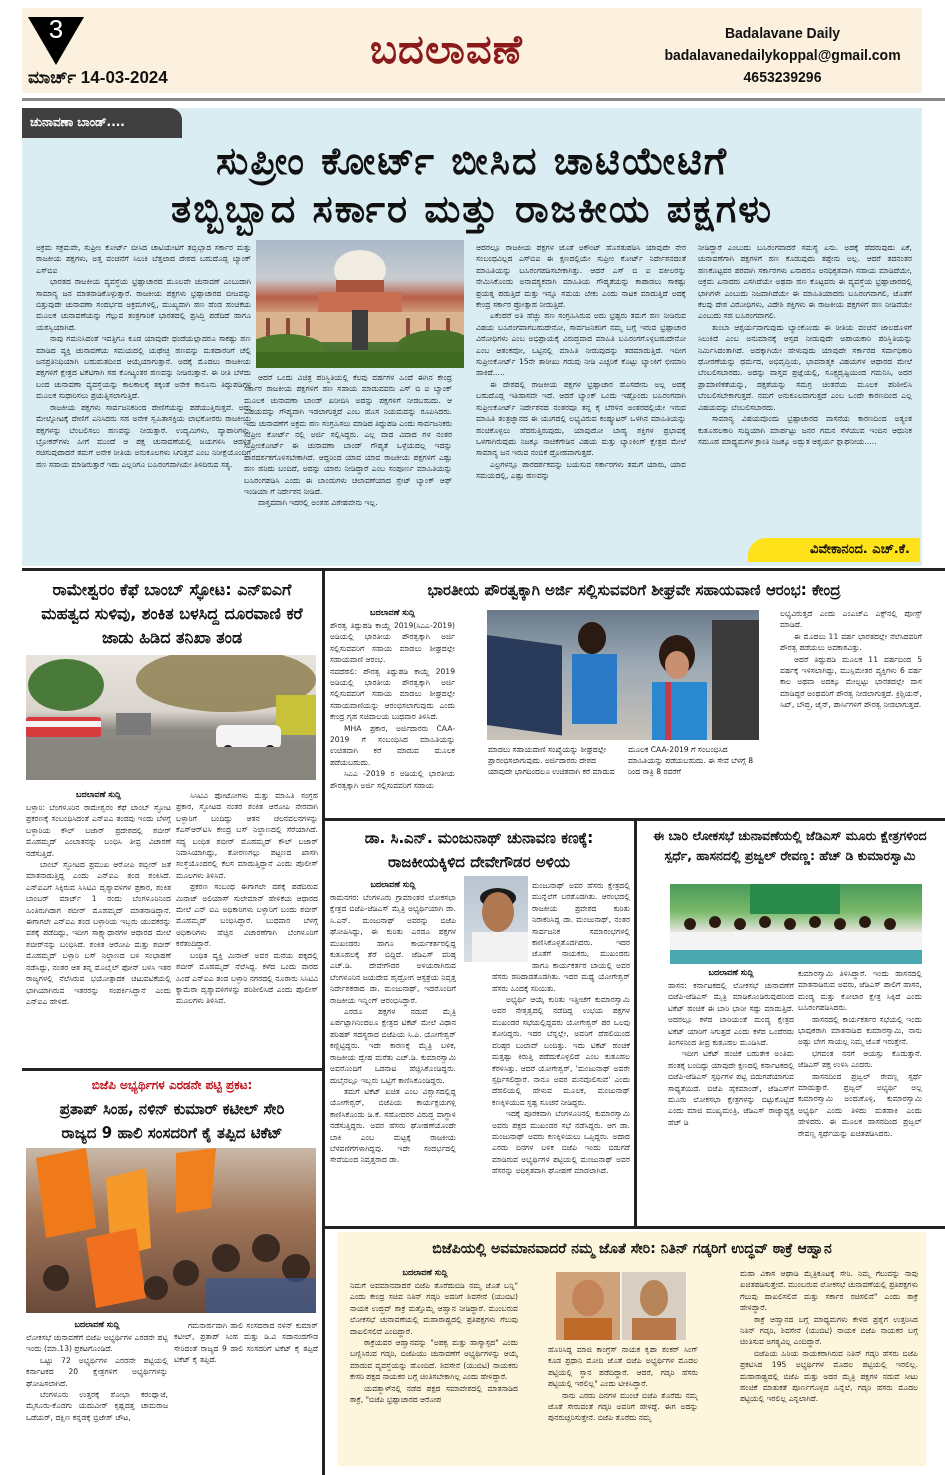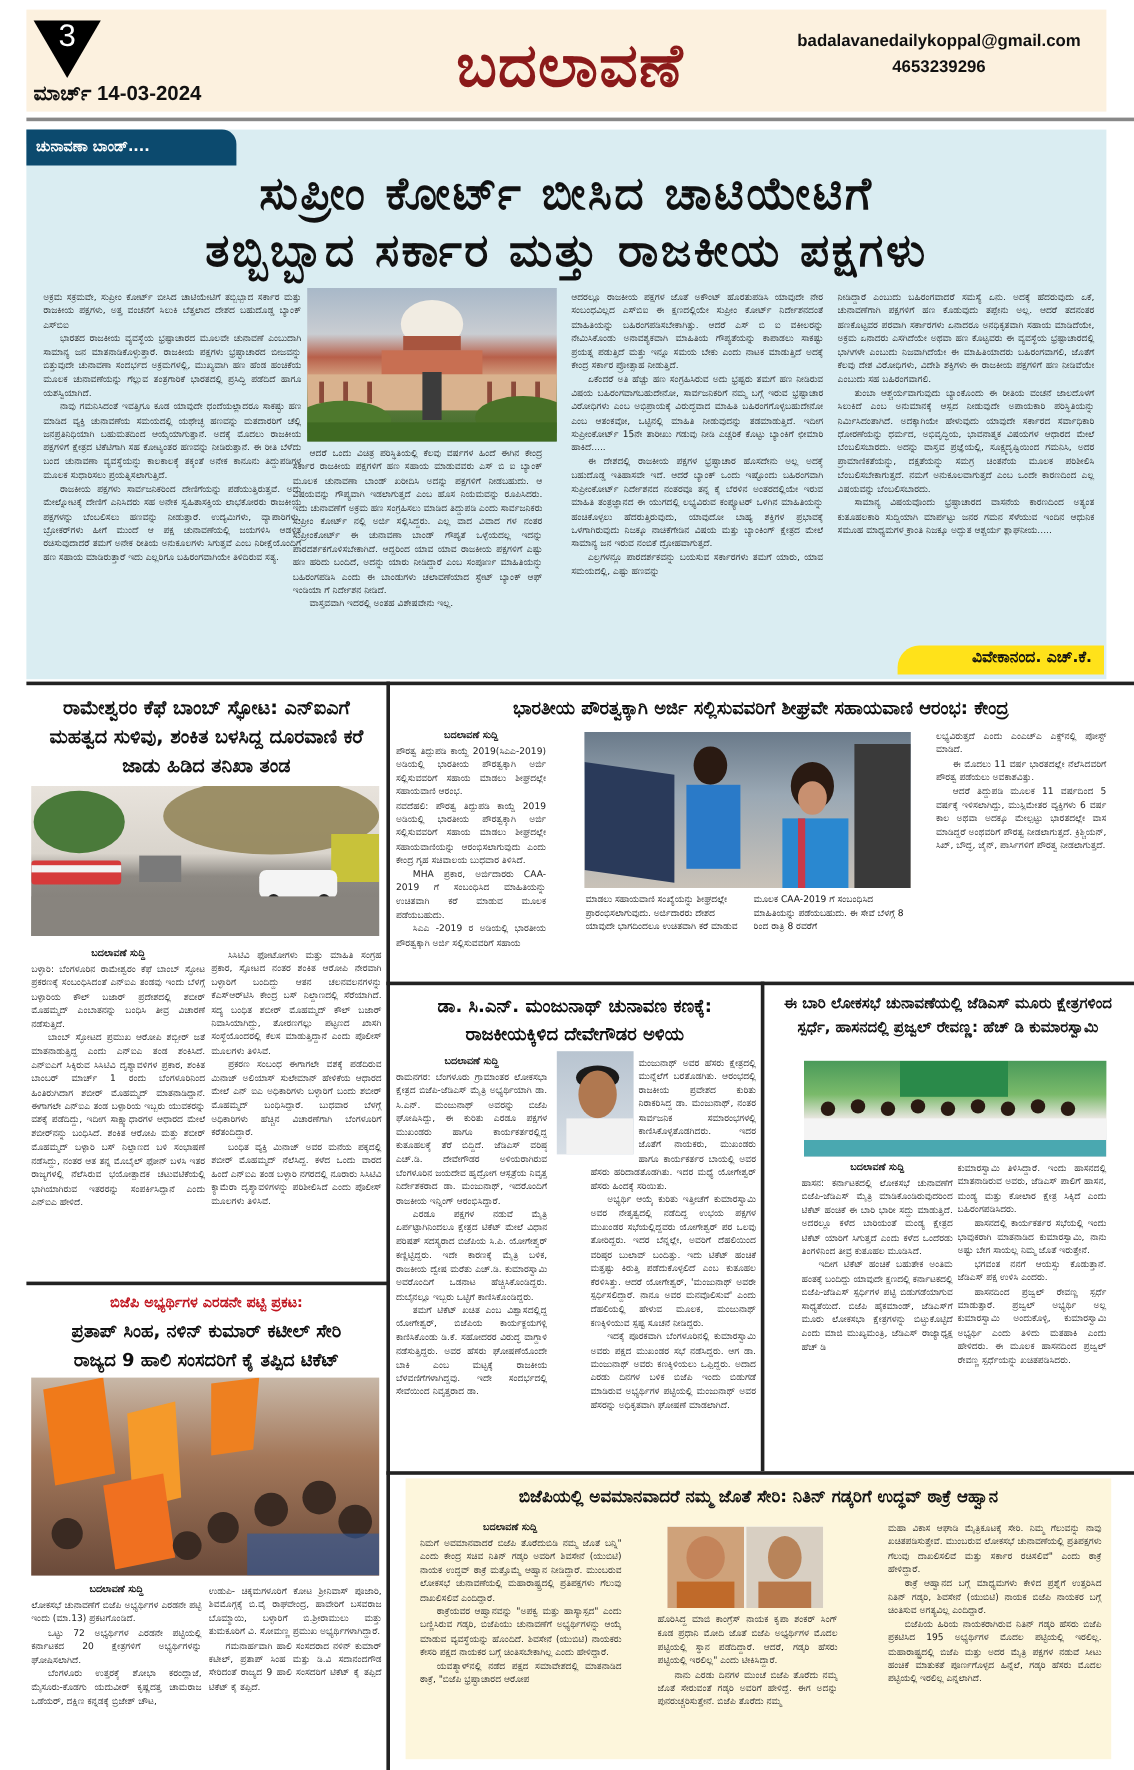--- a/index.html
+++ b/index.html
@@ -3,26 +3,26 @@
 <meta charset="utf-8">
 <style>
   *{box-sizing:border-box;margin:0;padding:0}
   body{width:945px;height:1475px;background:#fff;font-family:"DejaVu Sans",sans-serif;color:#111;position:relative;overflow:hidden}
   .abs{position:absolute}
   
   #masthead{left:22px;top:8px;width:900px;height:85px;background:#fcf1df}
   #page-num-tri{left:28px;top:17px;width:0;height:0;border-left:28px solid transparent;border-right:28px solid transparent;border-top:48px solid #000}
   #page-num{left:28px;top:14px;width:56px;text-align:center;color:#fff;font-size:26px;font-family:"Liberation Sans",sans-serif}
   #issue-date{left:28px;top:68px;font-size:17px;font-weight:bold;font-family:"Liberation Sans",sans-serif}
-  #logo{left:370px;top:26px;width:210px;text-align:center;font-size:50px;font-weight:bold;color:#8b1a1a;font-family:"DejaVu Sans",sans-serif;letter-spacing:1px}
+  #logo{left:370px;top:26px;width:210px;font-size:40px;font-weight:bold;color:#8b1a1a;font-family:"DejaVu Sans",sans-serif;letter-spacing:1px}
   #contact{left:650px;top:22px;width:265px;text-align:center;font-family:"Liberation Sans",sans-serif;font-size:14px;font-weight:bold;line-height:22px}
   #rule{left:22px;top:98px;width:923px;height:3px;background:#888}
   
   #main-story{left:22px;top:108px;width:900px;height:458px;background:#daedf2}
-  #tag{left:22px;top:108px;width:175px;height:30px;background:#0c4a6e;color:#fff;font-size:12px;font-weight:bold;padding:7px 8px;border-radius:0 12px 0 0}
+  #tag{left:22px;top:108px;width:160px;height:30px;background:#404040;color:#fff;font-size:12px;font-weight:bold;padding:7px 8px;border-radius:0 12px 0 0}
   .headline-big{left:22px;width:900px;text-align:center;font-weight:bold;font-size:38px;line-height:46px;color:#111;letter-spacing:2px}
   .body{font-size:7.6px;line-height:11.4px;color:#222;text-align:justify;overflow:hidden}
   .body p{text-indent:14px}
   .photo{overflow:hidden}
   #byline-box{left:748px;top:538px;width:172px;height:24px;background:#ffe21a;border-radius:18px 0 0 0;font-size:13px;font-weight:bold;text-align:right;padding:3px 10px}
   
   .hline{height:3px;background:#222}
   .vline{width:3px;background:#222}
   .sec-title{text-align:center;font-weight:bold;color:#111}
   .dateline{font-size:8px;font-weight:bold;text-align:center}
@@ -30,20 +30,21 @@
 </style>
 </head>
 <body>
 
 <div id="masthead" class="abs"></div>
 <div id="page-num-tri" class="abs"></div>
 <div id="page-num" class="abs">3</div>
 <div id="issue-date" class="abs">ಮಾರ್ಚ್ 14-03-2024</div>
 <div id="logo" class="abs">ಬದಲಾವಣೆ</div>
 <div id="contact" class="abs">
+  <div>Badalavane Daily</div>
   <div>badalavanedailykoppal@gmail.com</div>
   <div>4653239296</div>
 </div>
 <div id="rule" class="abs"></div>
 
 <div id="main-story" class="abs"></div>
 <div id="tag" class="abs">ಚುನಾವಣಾ ಬಾಂಡ್....</div>
 <div class="abs headline-big" style="top:138px">ಸುಪ್ರೀಂ ಕೋರ್ಟ್ ಬೀಸಿದ ಚಾಟಿಯೇಟಿಗೆ</div>
 <div class="abs headline-big" style="top:186px">ತಬ್ಬಿಬ್ಬಾದ ಸರ್ಕಾರ ಮತ್ತು ರಾಜಕೀಯ ಪಕ್ಷಗಳು</div>
 
@@ -147,21 +148,20 @@
     <rect x="180" y="130" width="110" height="35" fill="#2d5aa0" opacity="0.6"></rect>
   </svg>
 </div>
 <div class="abs dateline" style="left:26px;top:1320px;width:142px">ಬದಲಾವಣೆ ಸುದ್ದಿ</div>
 <div class="abs body" style="left:26px;top:1332px;width:142px;height:120px">
   <p style="text-indent:0">ಲೋಕಸಭೆ ಚುನಾವಣೆಗೆ ಬಿಜೆಪಿ ಅಭ್ಯರ್ಥಿಗಳ ಎರಡನೇ ಪಟ್ಟಿ ಇಂದು (ಮಾ.13) ಪ್ರಕಟಗೊಂಡಿದೆ.</p>
   <p>ಒಟ್ಟು 72 ಅಭ್ಯರ್ಥಿಗಳ ಎರಡನೇ ಪಟ್ಟಿಯಲ್ಲಿ ಕರ್ನಾಟಕದ 20 ಕ್ಷೇತ್ರಗಳಿಗೆ ಅಭ್ಯರ್ಥಿಗಳನ್ನು ಘೋಷಿಸಲಾಗಿದೆ.</p>
   <p>ಬೆಂಗಳೂರು ಉತ್ತರಕ್ಕೆ ಶೋಭಾ ಕರಂದ್ಲಾಜೆ, ಮೈಸೂರು-ಕೊಡಗು ಯದುವೀರ್ ಕೃಷ್ಣದತ್ತ ಚಾಮರಾಜ ಒಡೆಯರ್, ದಕ್ಷಿಣ ಕನ್ನಡಕ್ಕೆ ಬ್ರಿಜೇಶ್ ಚೌಟ,</p>
 </div>
 <div class="abs body" style="left:174px;top:1320px;width:144px;height:132px">
-  <p style="text-indent:0">ಉಡುಪಿ- ಚಿಕ್ಕಮಗಳೂರಿಗೆ ಕೋಟ ಶ್ರೀನಿವಾಸ್ ಪೂಜಾರಿ, ಶಿವಮೊಗ್ಗಕ್ಕೆ ಬಿ.ವೈ ರಾಘವೇಂದ್ರ, ಹಾವೇರಿಗೆ ಬಸವರಾಜ ಬೊಮ್ಮಾಯಿ, ಬಳ್ಳಾರಿಗೆ ಬಿ.ಶ್ರೀರಾಮುಲು ಮತ್ತು ತುಮಕೂರಿಗೆ ವಿ. ಸೋಮಣ್ಣ ಪ್ರಮುಖ ಅಭ್ಯರ್ಥಿಗಳಾಗಿದ್ದಾರೆ.</p>
   <p>ಗಮನಾರ್ಹವಾಗಿ ಹಾಲಿ ಸಂಸದರಾದ ನಳಿನ್ ಕುಮಾರ್ ಕಟೀಲ್, ಪ್ರತಾಪ್ ಸಿಂಹ ಮತ್ತು ಡಿ.ವಿ ಸದಾನಂದಗೌಡ ಸೇರಿದಂತೆ ರಾಜ್ಯದ 9 ಹಾಲಿ ಸಂಸದರಿಗೆ ಟಿಕೆಟ್ ಕೈ ತಪ್ಪಿದೆ ಟಿಕೆಟ್ ಕೈ ತಪ್ಪಿದೆ.</p>
 </div>
 
 <div class="abs sec-title" style="left:328px;top:578px;width:612px;font-size:15px;line-height:24px">ಭಾರತೀಯ ಪೌರತ್ವಕ್ಕಾಗಿ ಅರ್ಜಿ ಸಲ್ಲಿಸುವವರಿಗೆ ಶೀಘ್ರವೇ ಸಹಾಯವಾಣಿ ಆರಂಭ: ಕೇಂದ್ರ</div>
 <div class="abs dateline" style="left:330px;top:608px;width:125px">ಬದಲಾವಣೆ ಸುದ್ದಿ</div>
 <div class="abs body" style="left:330px;top:620px;width:125px;height:192px">
   <p style="text-indent:0">ಪೌರತ್ವ ತಿದ್ದುಪಡಿ ಕಾಯ್ದೆ 2019(ಸಿಎಎ-2019) ಅಡಿಯಲ್ಲಿ ಭಾರತೀಯ ಪೌರತ್ವಕ್ಕಾಗಿ ಅರ್ಜಿ ಸಲ್ಲಿಸುವವರಿಗೆ ಸಹಾಯ ಮಾಡಲು ಶೀಘ್ರದಲ್ಲೇ ಸಹಾಯವಾಣಿ ಆರಂಭ.</p>
   <p style="text-indent:0">ನವದೆಹಲಿ: ಪೌರತ್ವ ತಿದ್ದುಪಡಿ ಕಾಯ್ದೆ 2019 ಅಡಿಯಲ್ಲಿ ಭಾರತೀಯ ಪೌರತ್ವಕ್ಕಾಗಿ ಅರ್ಜಿ ಸಲ್ಲಿಸುವವರಿಗೆ ಸಹಾಯ ಮಾಡಲು ಶೀಘ್ರದಲ್ಲೇ ಸಹಾಯವಾಣಿಯನ್ನು ಆರಂಭಿಸಲಾಗುವುದು ಎಂದು ಕೇಂದ್ರ ಗೃಹ ಸಚಿವಾಲಯ ಬುಧವಾರ ತಿಳಿಸಿದೆ.</p>
   <p>MHA ಪ್ರಕಾರ, ಅರ್ಜಿದಾರರು CAA-2019 ಗೆ ಸಂಬಂಧಿಸಿದ ಮಾಹಿತಿಯನ್ನು ಉಚಿತವಾಗಿ ಕರೆ ಮಾಡುವ ಮೂಲಕ ಪಡೆಯಬಹುದು.</p>
   <p>ಸಿಎಎ -2019 ರ ಅಡಿಯಲ್ಲಿ ಭಾರತೀಯ ಪೌರತ್ವಕ್ಕಾಗಿ ಅರ್ಜಿ ಸಲ್ಲಿಸುವವರಿಗೆ ಸಹಾಯ</p>

